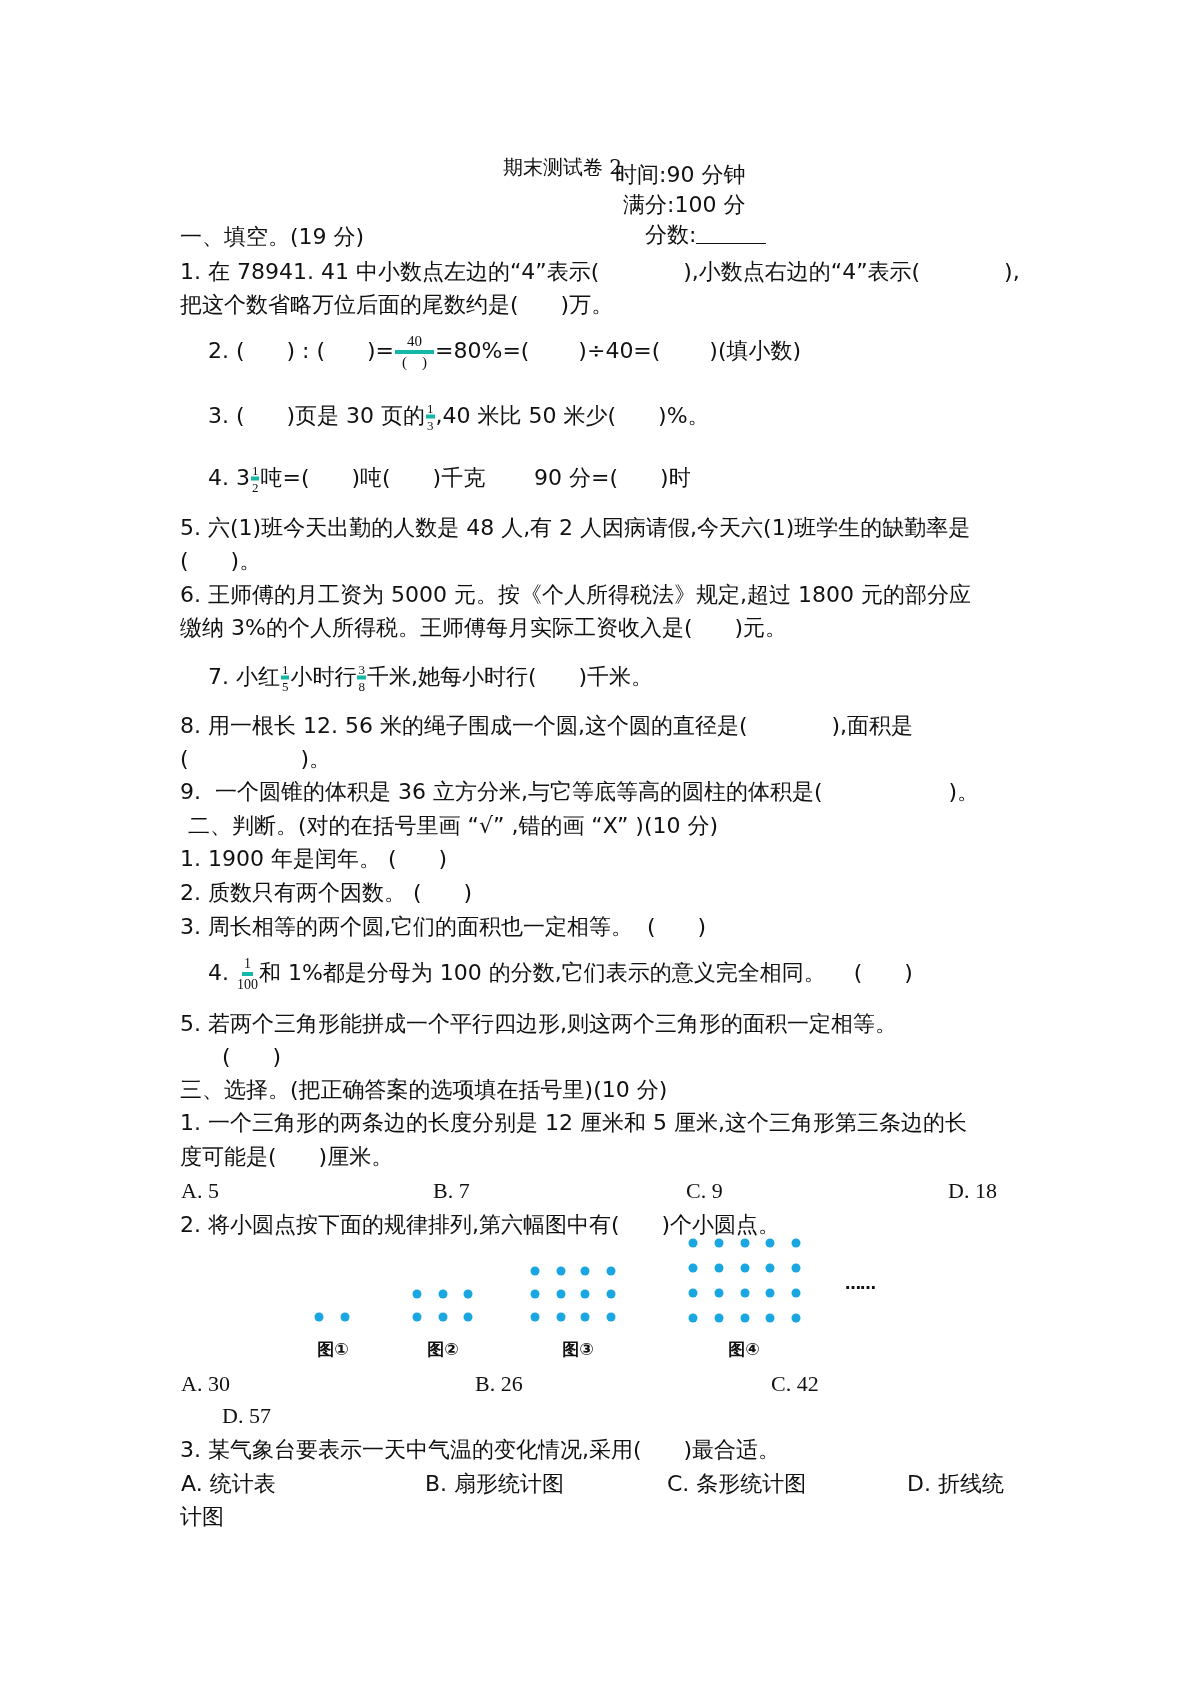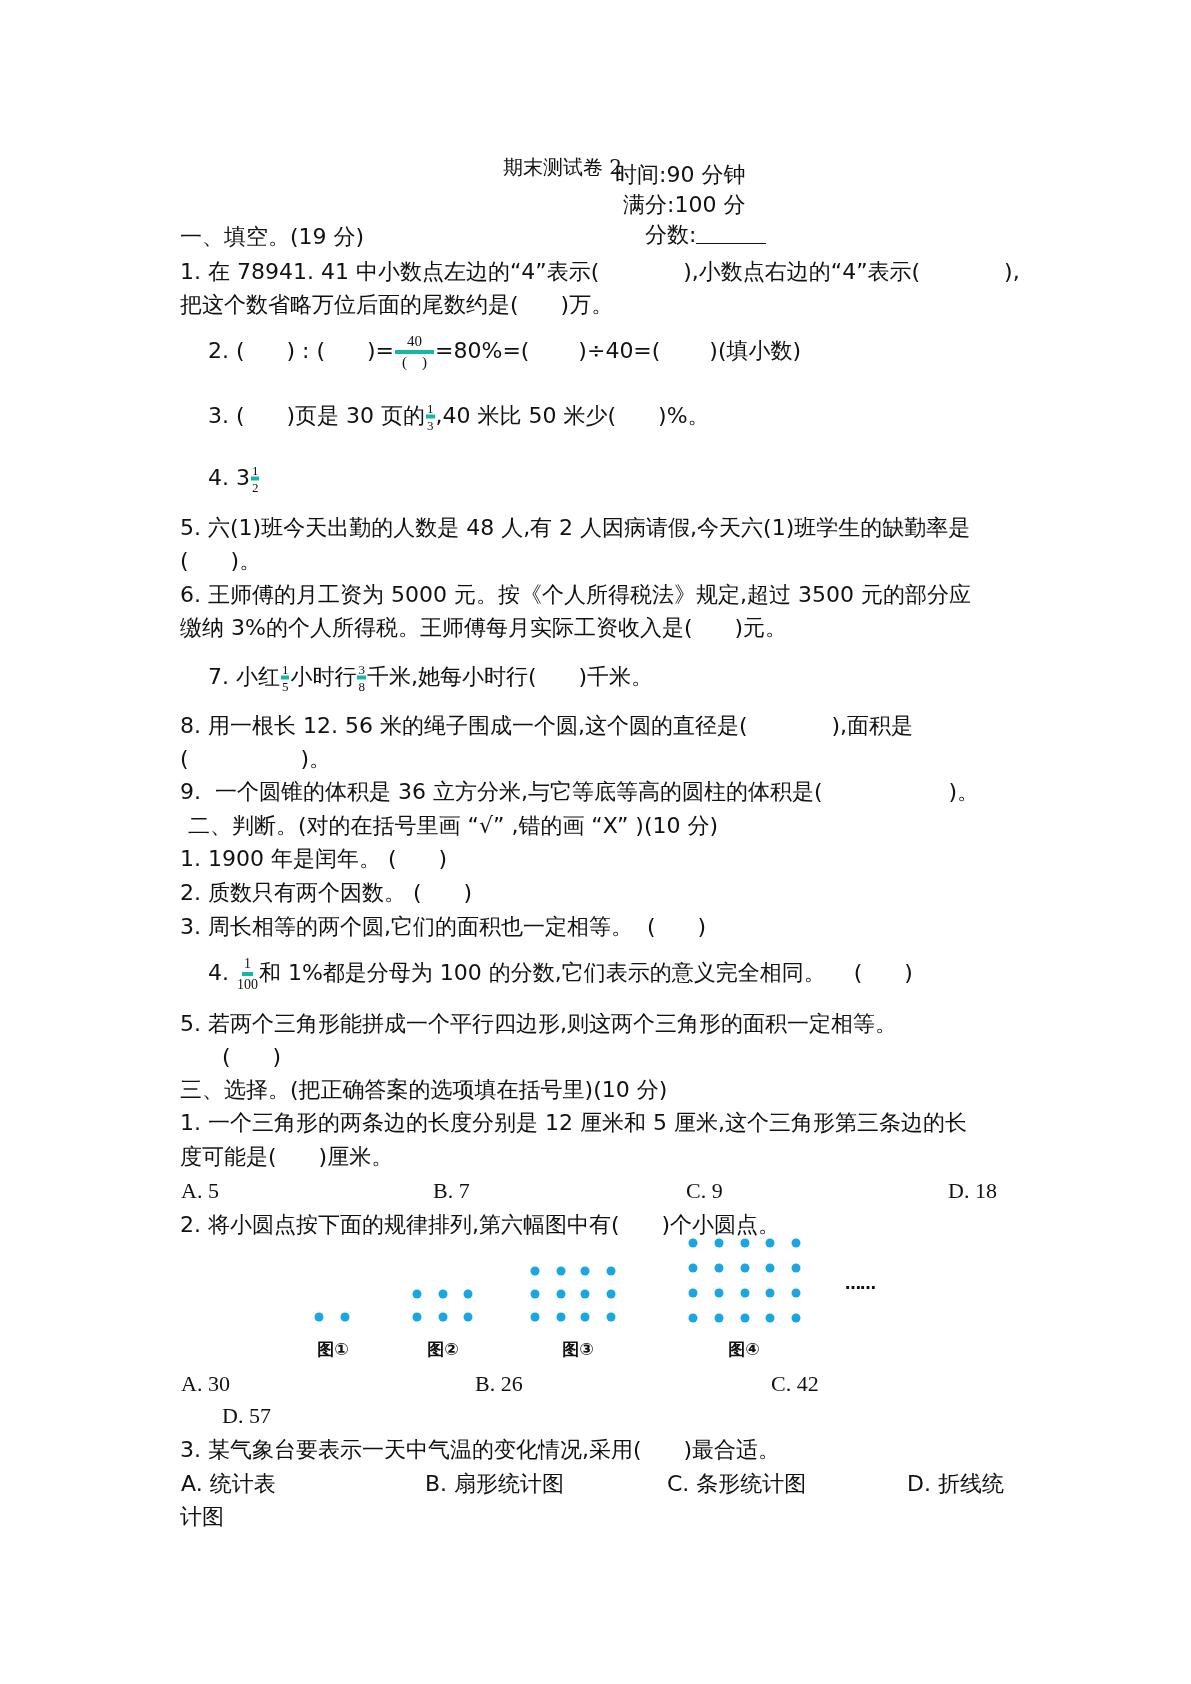--- a/index.html
+++ b/index.html
@@ -38,26 +38,26 @@
 
   <div class="ln" style="top: 352px; white-space: pre;">
     <span>2. (      ) : (      )=</span><span class="frac big"><span class="n">40</span><span class="d">(    )</span></span><span>=80%=(       )÷40=(       )(填小数)</span>
   </div>
 
   <div class="ln" style="top: 416px; white-space: pre;">
     <span>3. (      )页是 30 页的</span><span class="frac"><span class="n">1</span><span class="d">3</span></span><span>,40 米比 50 米少(      )%。</span>
   </div>
 
   <div class="ln" style="top: 478px; white-space: pre;">
-    <span>4. 3</span><span class="frac"><span class="n">1</span><span class="d">2</span></span>
+    <span>4. 3</span><span class="frac"><span class="n">1</span><span class="d">2</span></span><span>吨=(      )吨(      )千克       90 分=(      )时</span>
   </div>
 
   <div class="ln" style="top: 528px; white-space: pre;">5. 六(1)班今天出勤的人数是 48 人,有 2 人因病请假,今天六(1)班学生的缺勤率是</div>
   <div class="ln" style="top: 561px; white-space: pre;">(      )。</div>
-  <div class="ln" style="top: 595px; white-space: pre;">6. 王师傅的月工资为 5000 元。按《个人所得税法》规定,超过 3500 元的部分应</div>
+  <div class="ln" style="top: 595px; white-space: pre;">6. 王师傅的月工资为 5000 元。按《个人所得税法》规定,超过 1800 元的部分应</div>
   <div class="ln" style="top: 628px; white-space: pre;">缴纳 3%的个人所得税。王师傅每月实际工资收入是(      )元。</div>
 
   <div class="ln" style="top: 677px; white-space: pre;">
     <span>7. 小红</span><span class="frac"><span class="n">1</span><span class="d">5</span></span><span>小时行</span><span class="frac"><span class="n">3</span><span class="d">8</span></span><span>千米,她每小时行(      )千米。</span>
   </div>
 
   <div class="ln" style="top: 726px; white-space: pre;">8. 用一根长 12. 56 米的绳子围成一个圆,这个圆的直径是(            ),面积是</div>
   <div class="ln" style="top: 759px; white-space: pre;">(                )。</div>
   <div class="ln" style="top: 792px; white-space: pre;">9.  一个圆锥的体积是 36 立方分米,与它等底等高的圆柱的体积是(                  )。</div>
 

